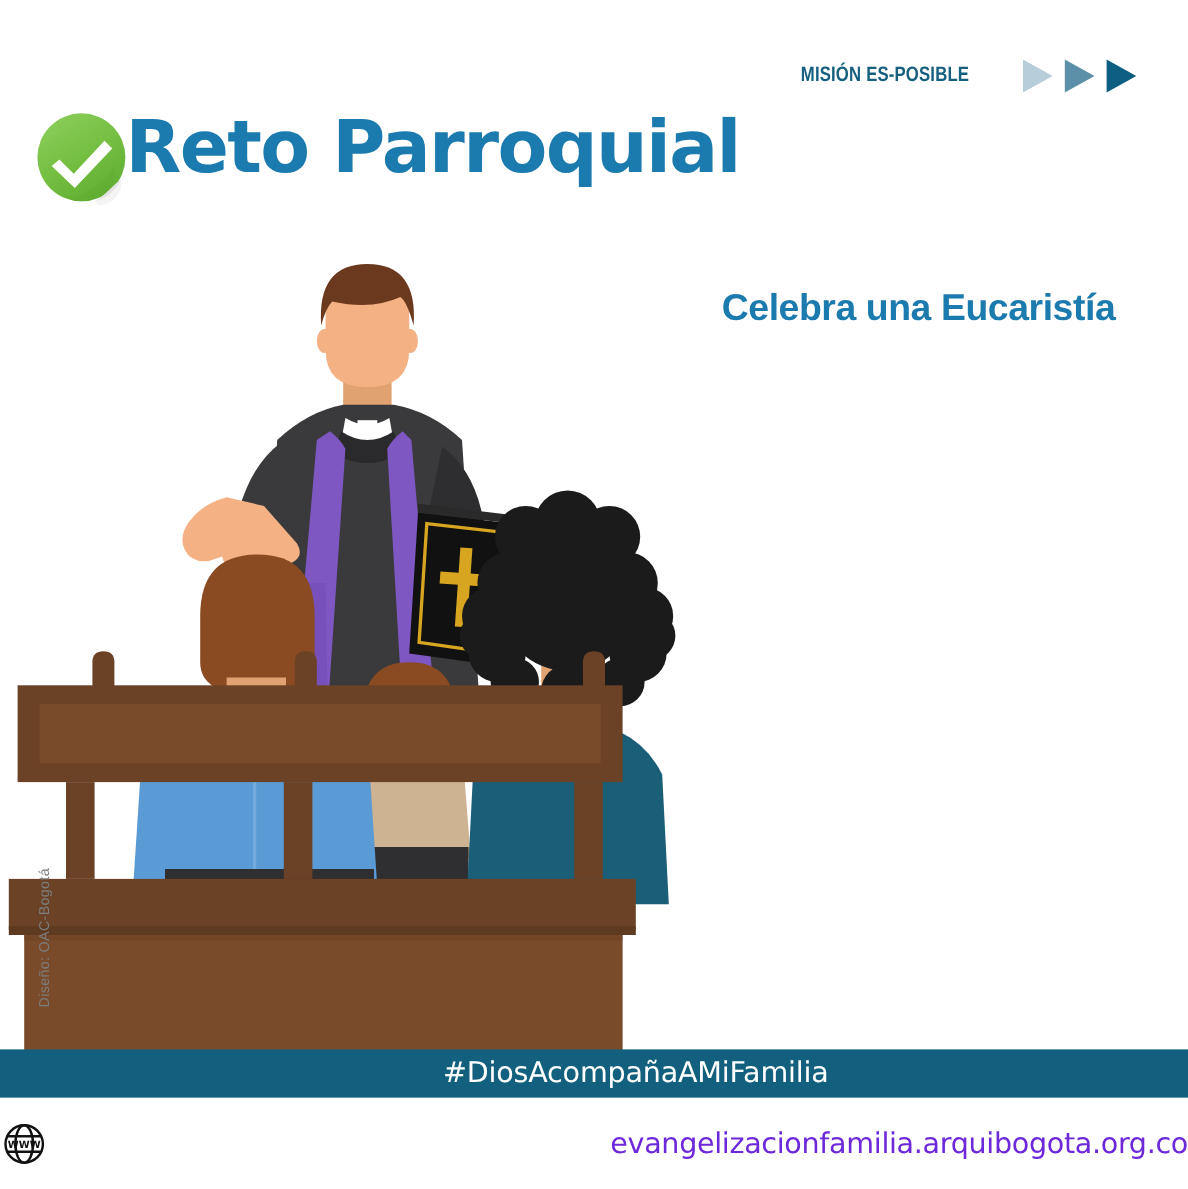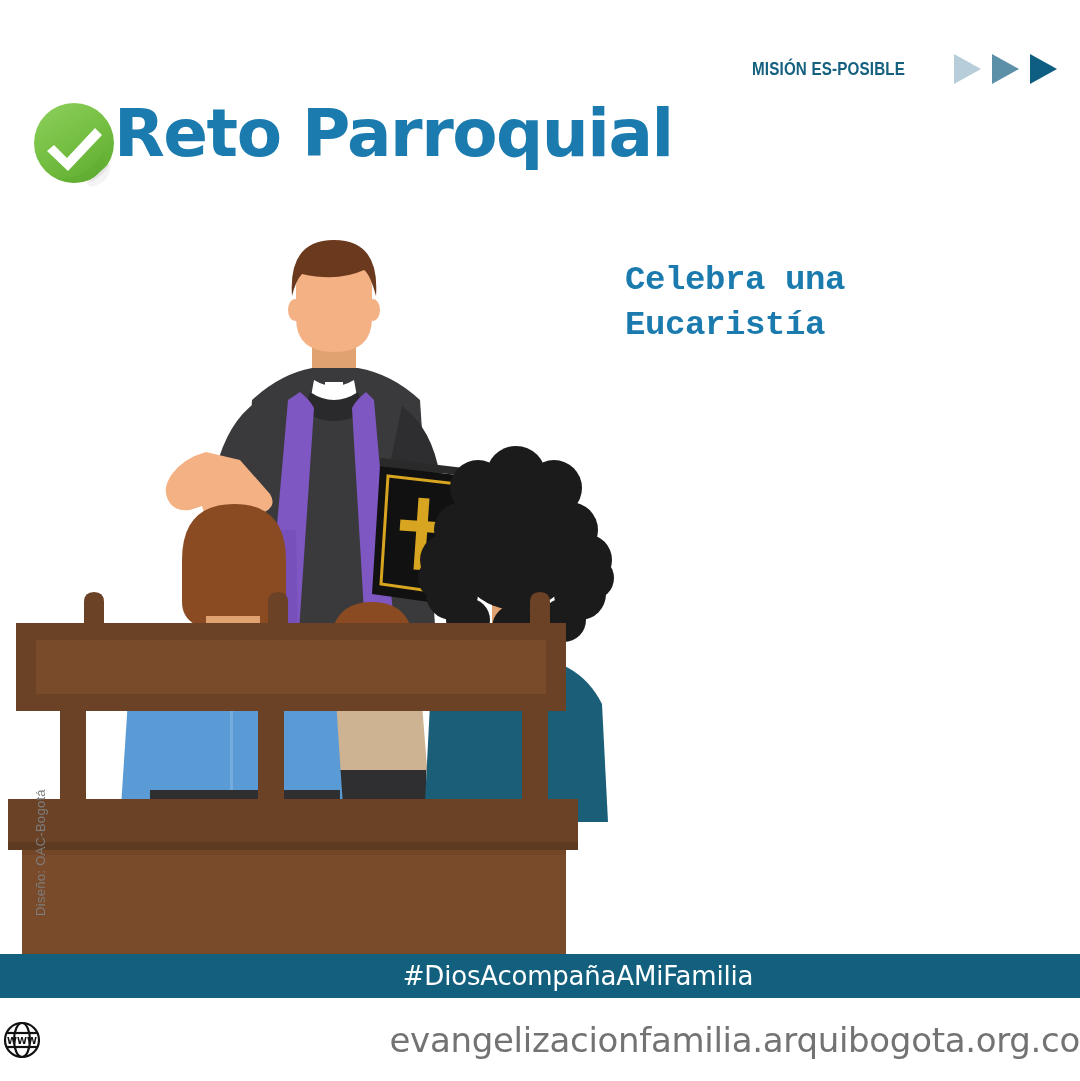--- a/index.html
+++ b/index.html
@@ -16,21 +16,20 @@
     overflow:hidden;
   }
 
   
   #brand-lockup{
     position:absolute;
     left:728px; top:54px;
     display:flex;
     align-items:center;
     gap:13px;
-    margin-left:24px;
   }
   #brand-text{
     font-family:"Liberation Sans", sans-serif;
     font-weight:bold;
     font-size:19px;
     letter-spacing:0.2px;
     color:#15607F;
     transform:scaleX(0.80);
     transform-origin:left center;
     white-space:nowrap;
@@ -68,22 +67,22 @@
     letter-spacing:-1.5px;
     margin-left:-4px;
     white-space:nowrap;
   }
 
   
   #copy-block{
     position:absolute;
     left:625px; top:258px;
     width:420px;
-    text-align:left;
-    font-family:Liberation Mono, monospace;
+    text-align:center;
+    font-family:Liberation Sans, sans-serif;
     font-size:33px;
     line-height:1.33;
     color:#101010;
   }
   #copy-lead{
     display:block;
     font-weight:bold;
     color:#1C7BAE;
     font-size:34px;
     letter-spacing:-0.4px;
@@ -144,22 +143,22 @@
     height:83px;
     background:#ffffff;
     display:flex;
     align-items:center;
     justify-content:space-between;
     gap:14px;
   }
   #globe-icon{flex:0 0 auto;display:block;}
   #footer-url{
     font-family:"DejaVu Sans", sans-serif;
-    font-size:34px;
-    color:#737373;
+    font-size:26px;
+    color:#6d28d9;
     letter-spacing:-0.3px;
   }
 </style>
 </head>
 <body>
 
 <div id="poster">
 
   <div id="brand-lockup">
     <div id="brand-text">MISIÓN ES-POSIBLE</div>

